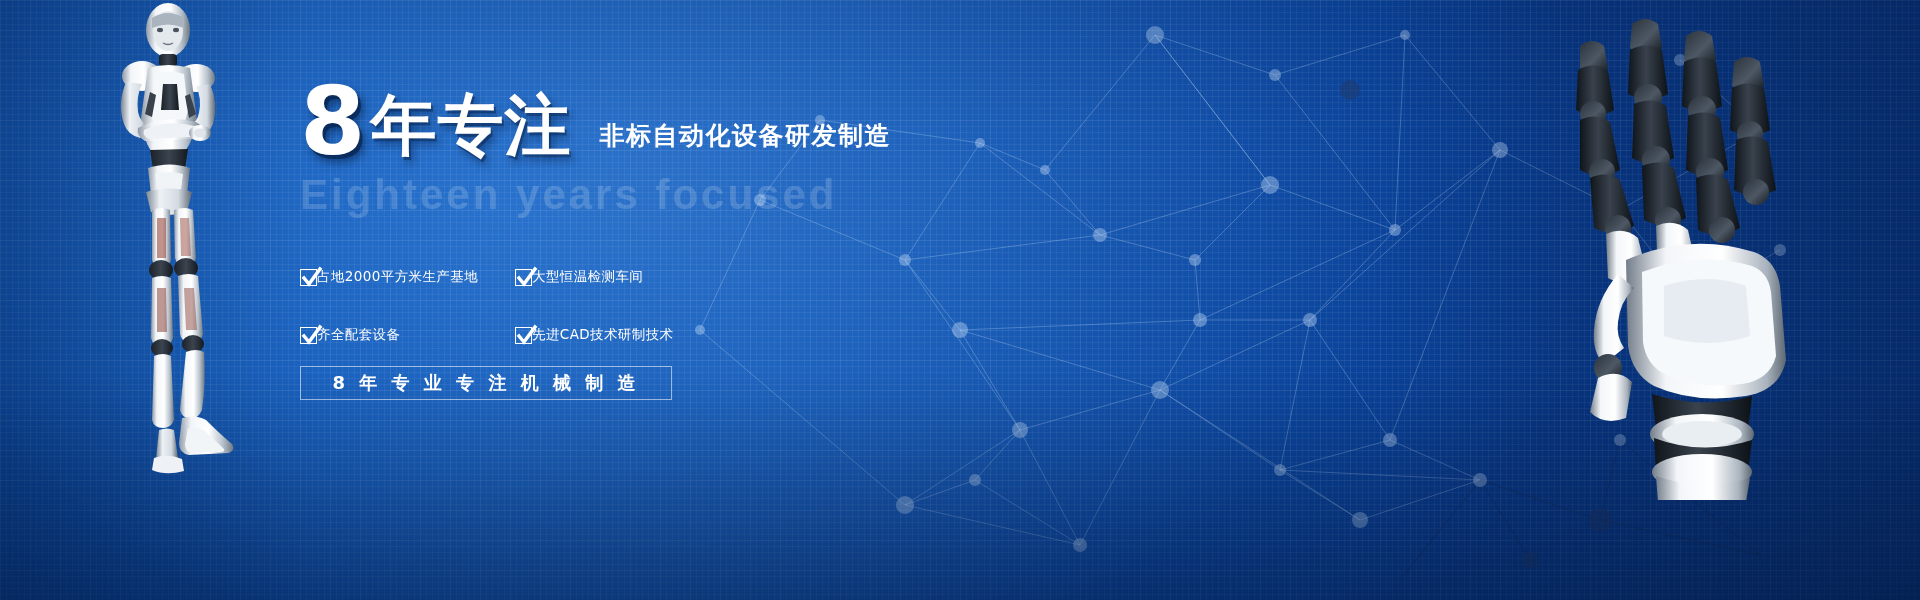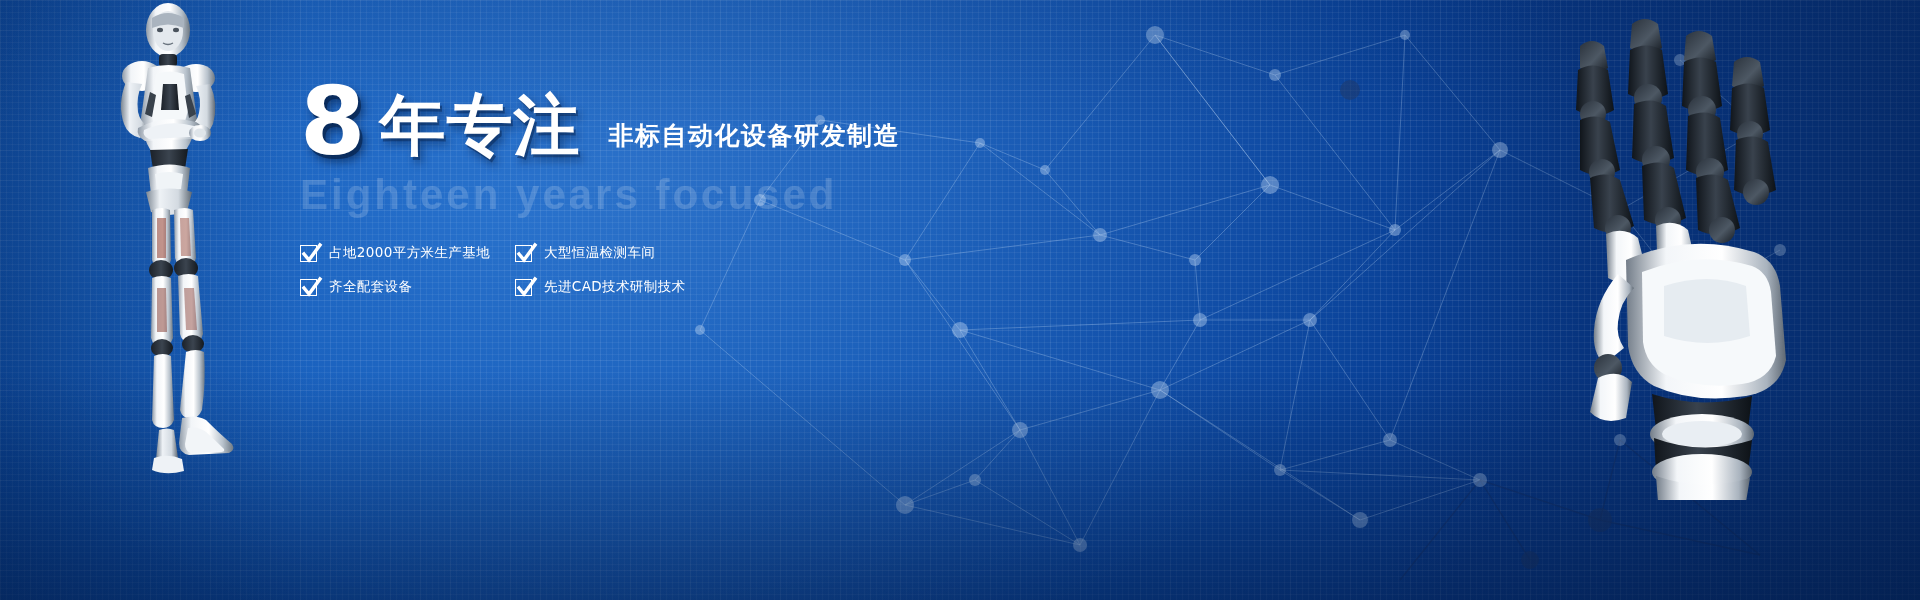--- a/index.html
+++ b/index.html
@@ -68,21 +68,21 @@
       3px 4px 0 rgba(2,26,62,.55),
       5px 7px 10px rgba(2,22,56,.55);
     font-family:"DejaVu Sans","Liberation Sans",sans-serif;
   }
   .big-cn {
     font-size:66px;
     font-weight:bold;
     color:#ffffff;
     line-height:1;
     letter-spacing:1px;
-    margin-left:16px;
+    margin-left:7px;
     padding-bottom:5px;
     text-shadow:
       2px 3px 0 rgba(2,26,62,.40),
       4px 6px 9px rgba(2,22,56,.45);
     font-family:"DejaVu Sans","Liberation Sans",sans-serif;
   }
   .sub-cn {
     font-size:25px;
     font-weight:bold;
     color:#ffffff;
@@ -107,21 +107,21 @@
   .features {
     margin-top:26px;
     display:grid;
     grid-template-columns:215px 230px;
     grid-row-gap:16px;
     grid-column-gap:0;
   }
   .feature {
     display:flex;
     align-items:center;
-    gap:12px;
+    margin-top:24px;
   }
   .check-box {
     width:17px; height:17px;
     flex:0 0 17px;
     border:1.6px solid #ffffff;
     position:relative;
   }
   .check-box svg { position:absolute; left:-2px; top:-4px; }
   .feature-label {
     font-size:13.5px;
@@ -425,16 +425,19 @@
         <span class="check-box">
           <svg width="24" height="24" viewBox="0 0 24 24">
               <path d="M5 12 L10 18 L21 3" stroke="#ffffff" stroke-width="3.4" fill="none" stroke-linecap="square"></path>
             </svg>
         </span>
         <span class="feature-label">先进CAD技术研制技术</span>
       </div>
 
     </div>
 
+    <div class="slogan-box">
+      <span class="slogan-text">8 年 专 业 专 注 机 械 制 造</span>
+    </div>
 
   </div>
 
 </div>
 
 </body></html>

